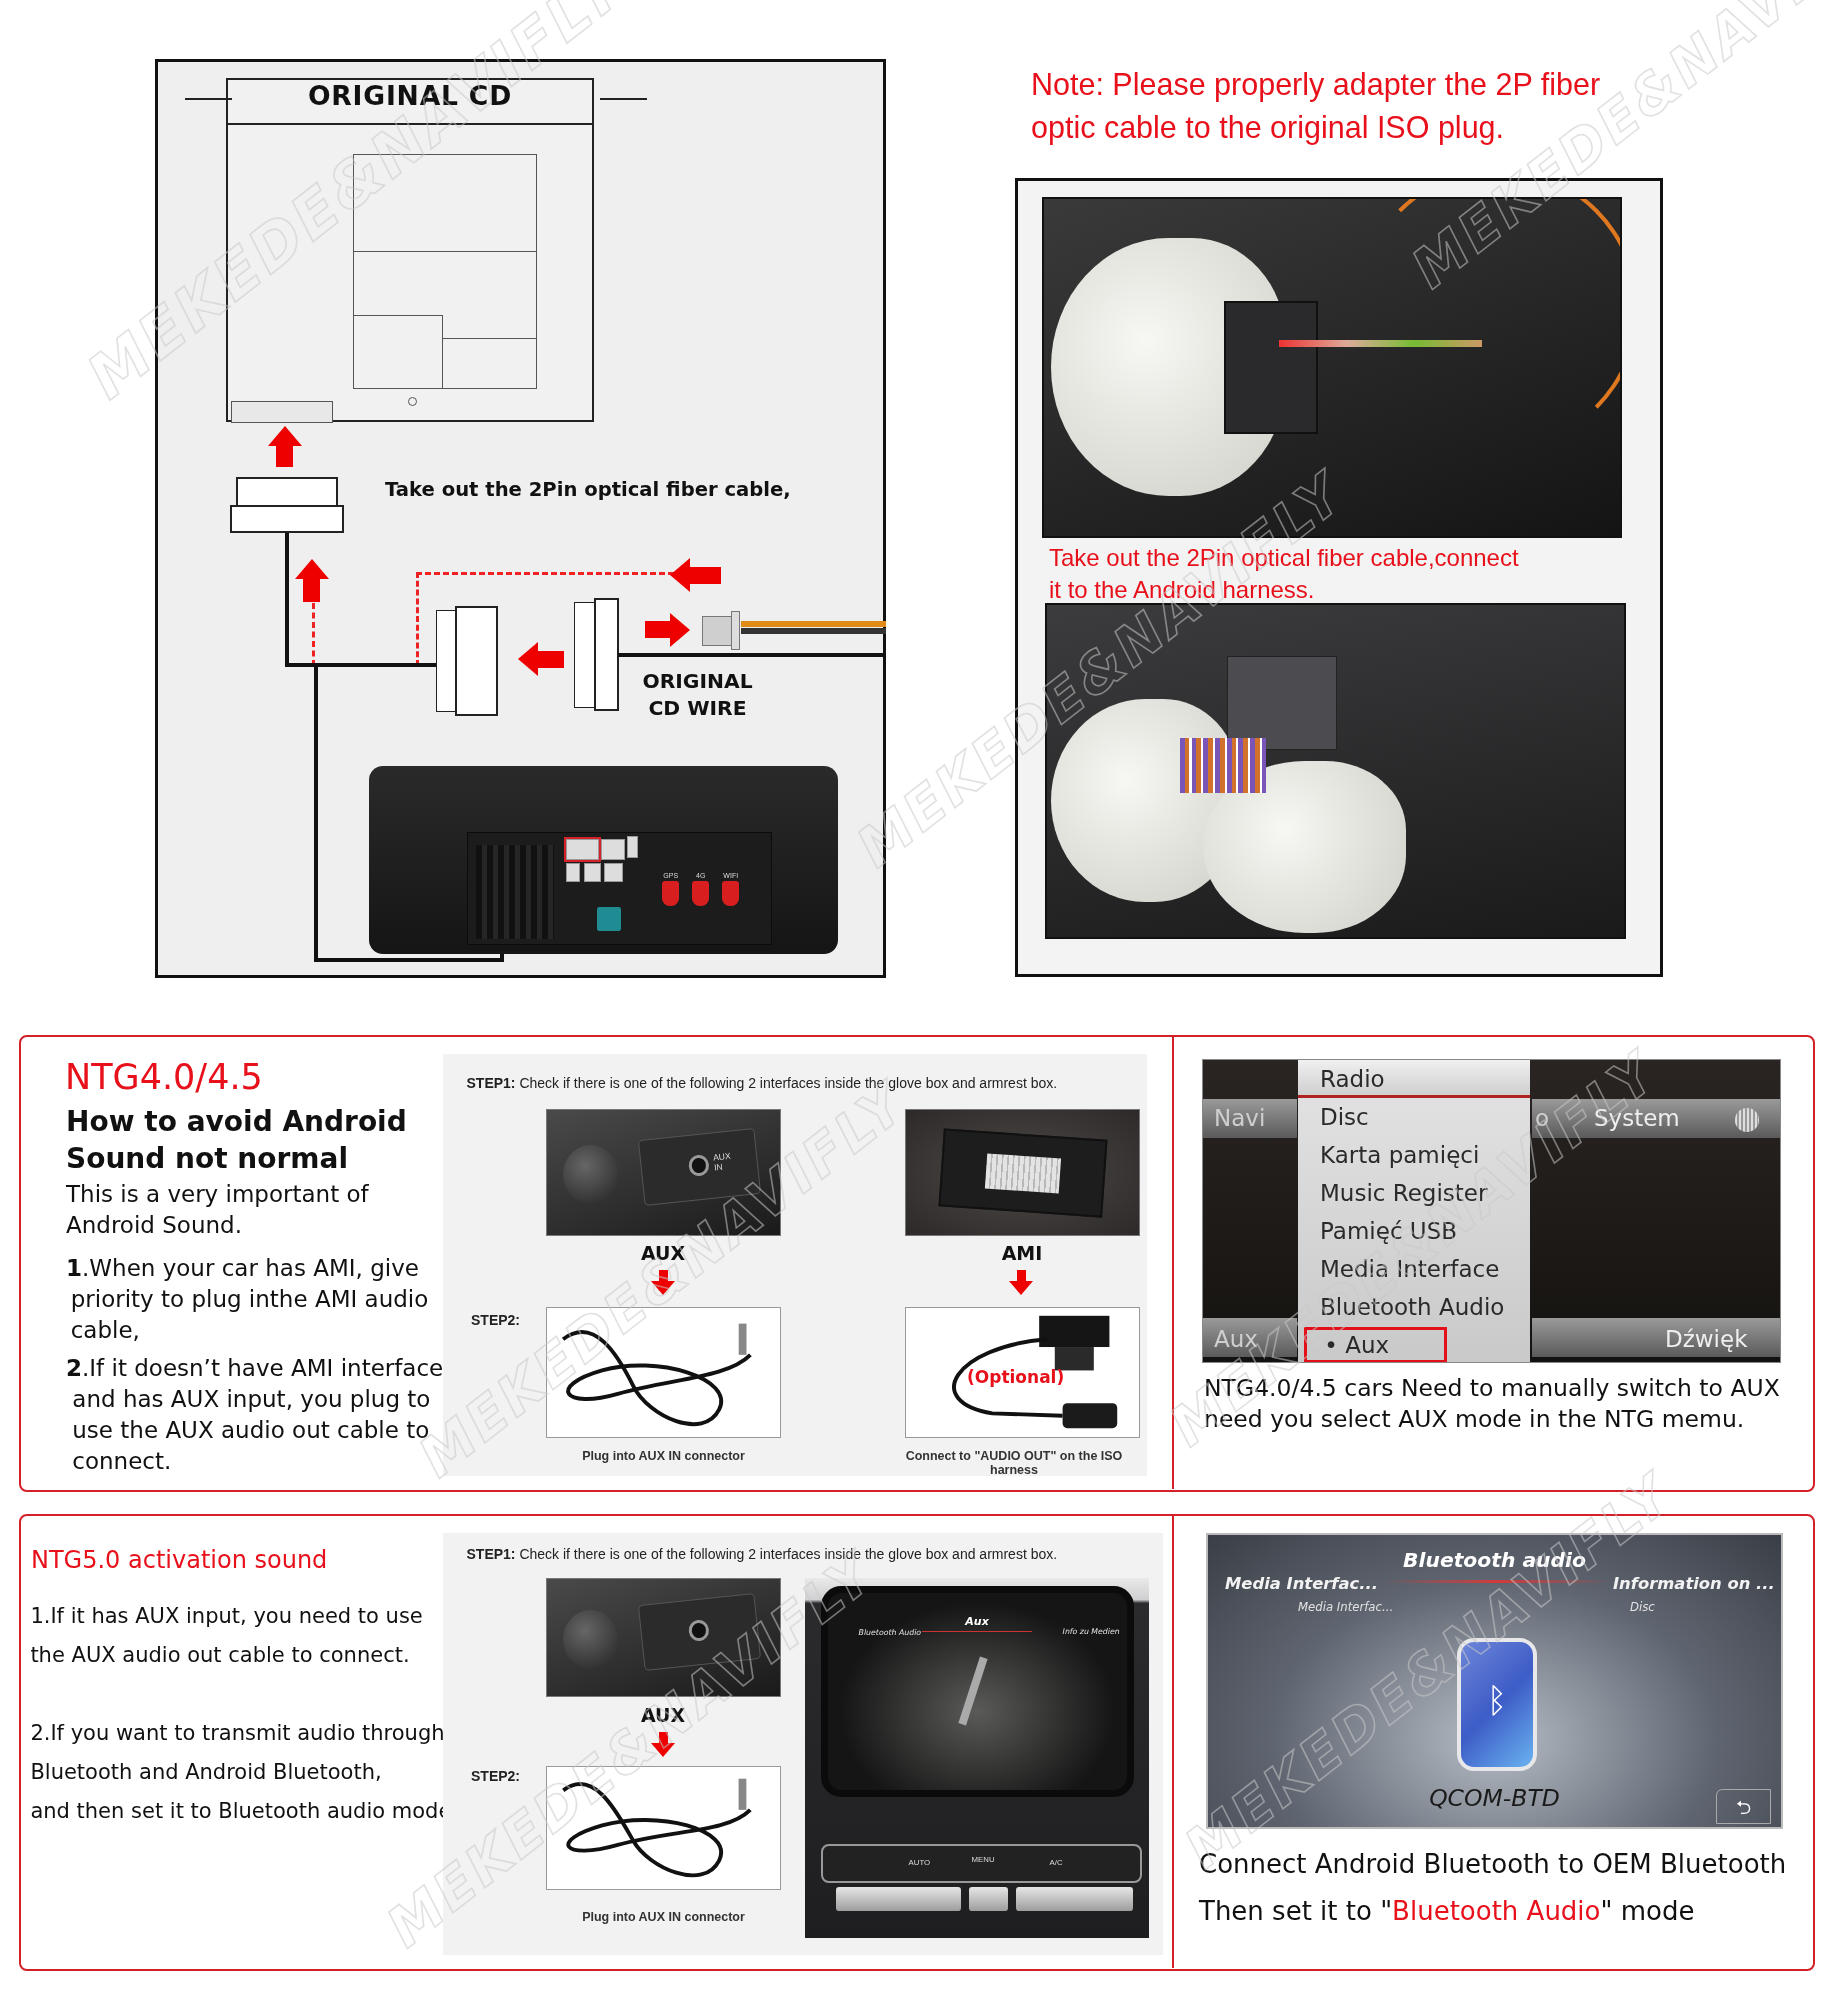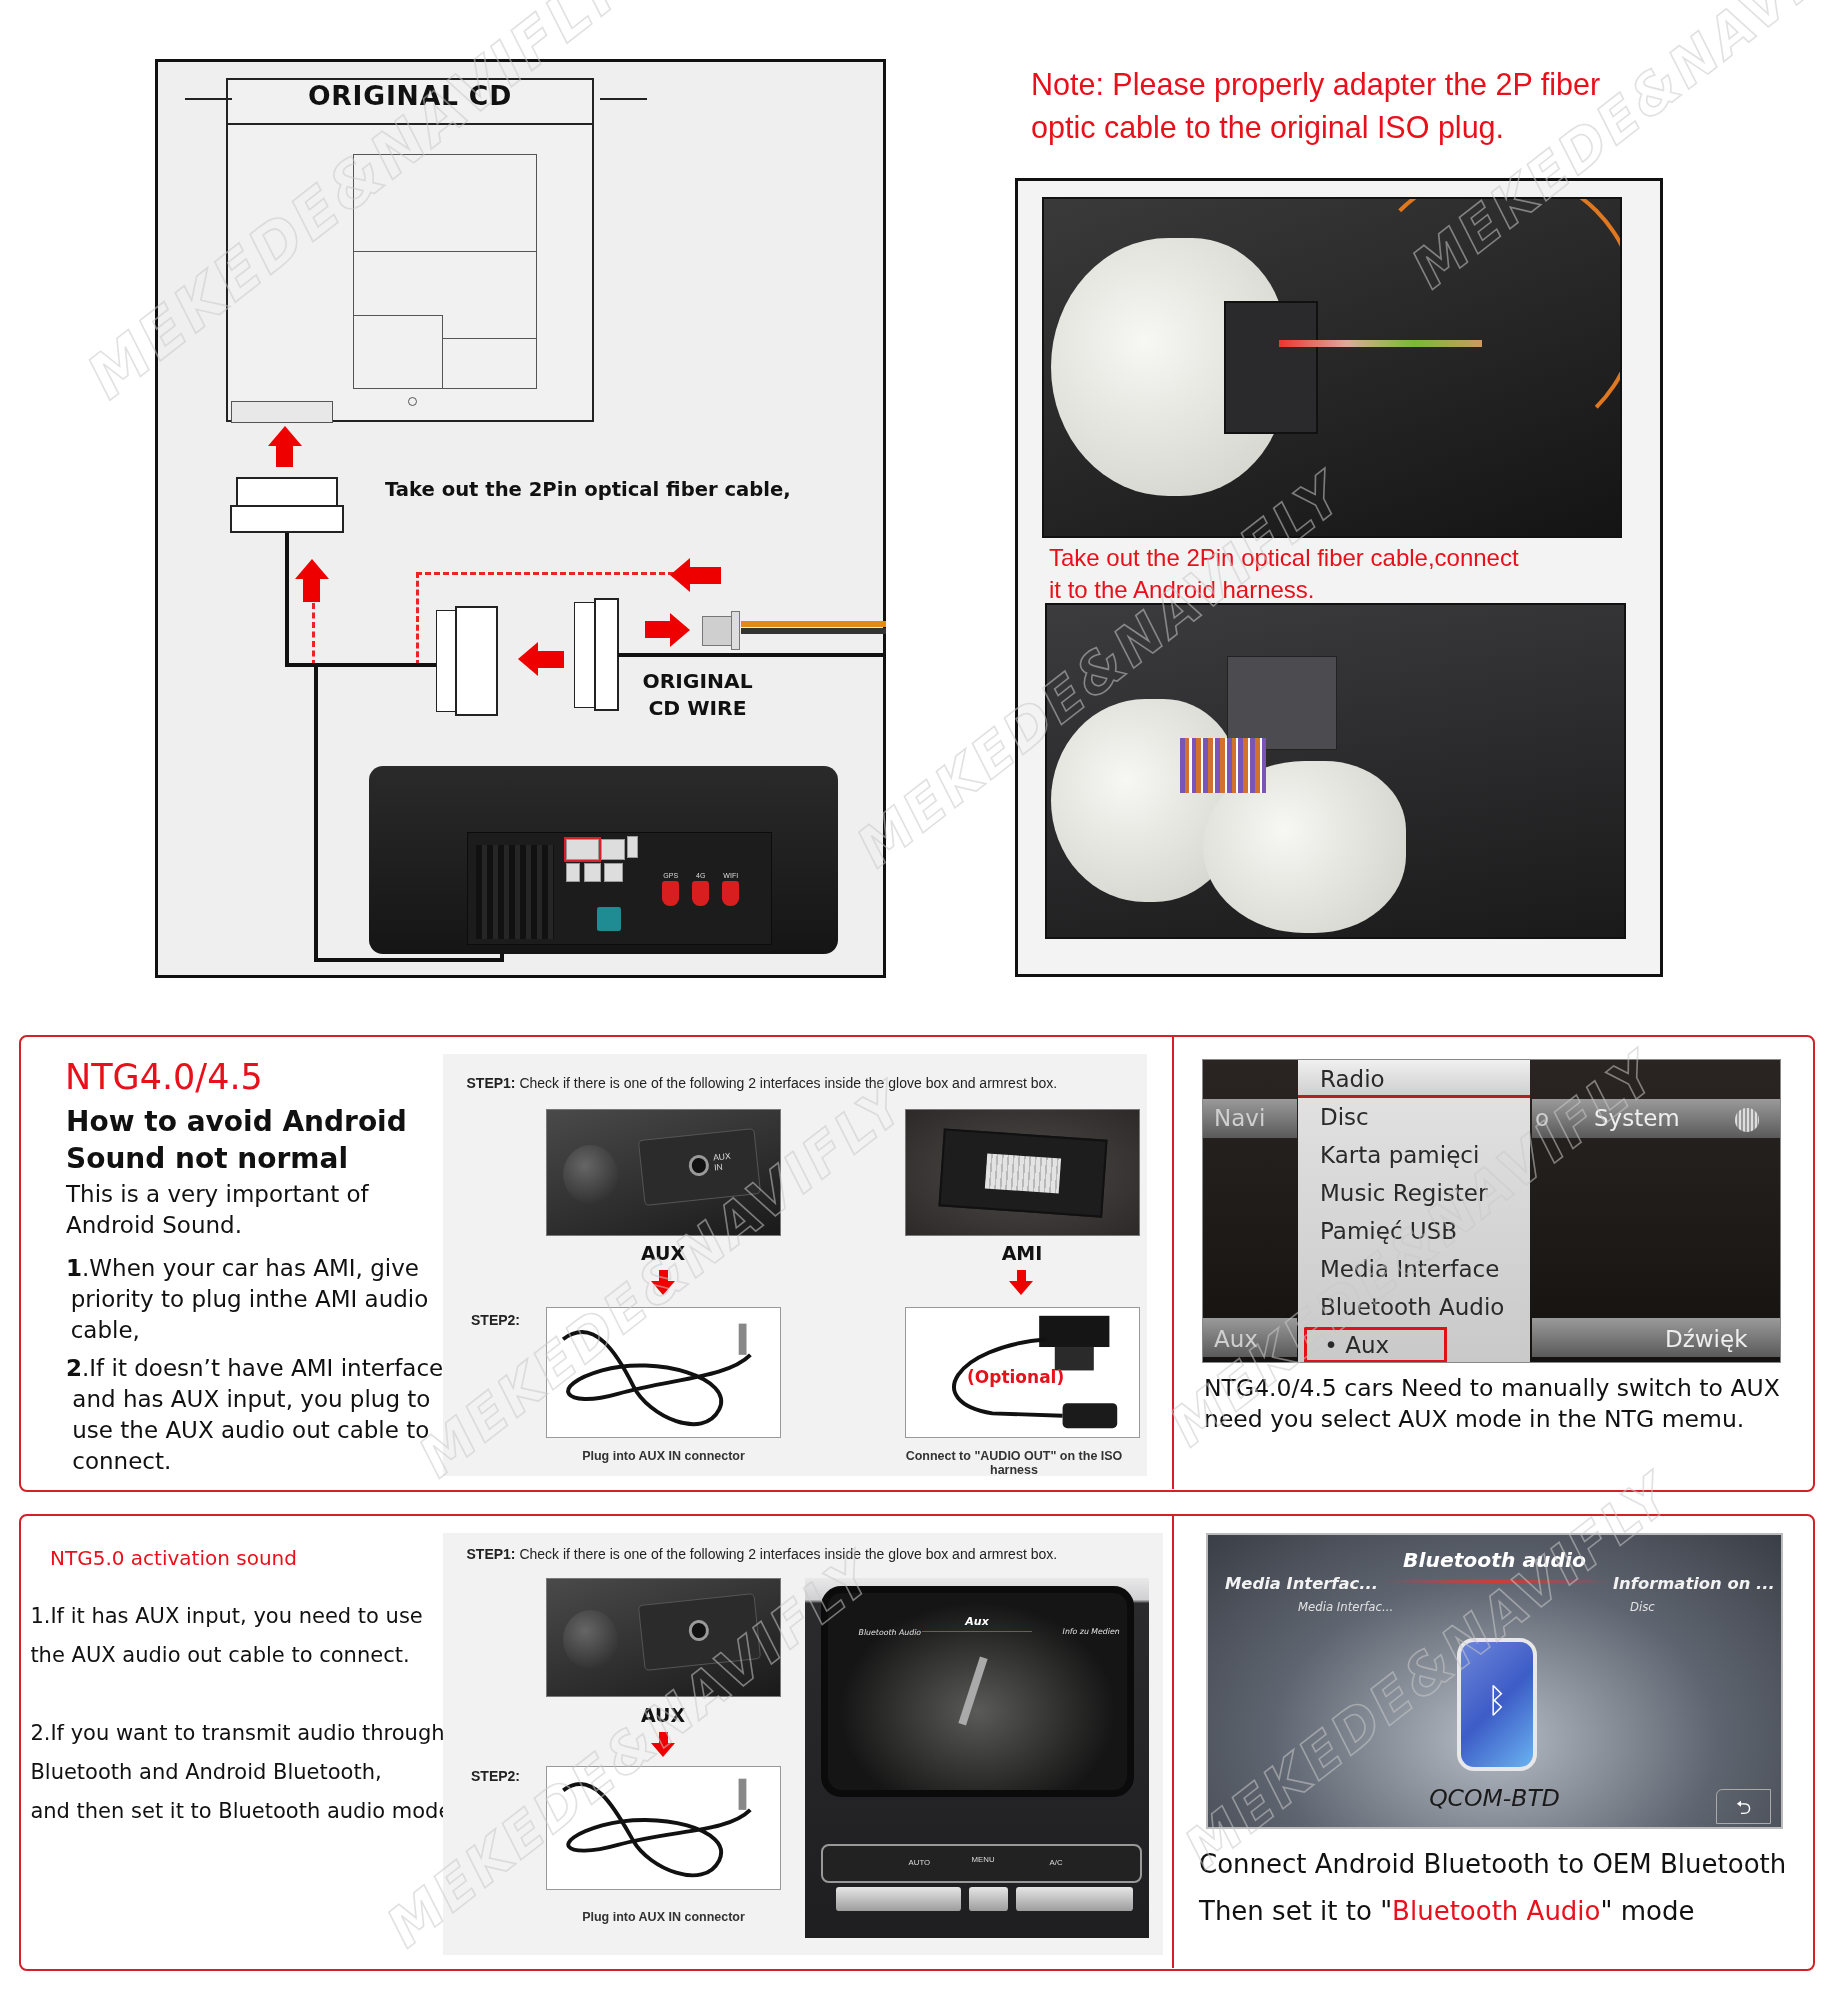--- a/index.html
+++ b/index.html
@@ -280,21 +280,21 @@
 
   <div class="abs body-sans" style="left:1183px; top:336px; width:594px;">
     <div>NTG4.0/4.5 cars Need to manually switch to AUX</div>
     <div>need you select AUX mode in the NTG memu.</div>
   </div>
 </div>
 
 <div class="abs red-box" style="left:19px; top:1514px; width:1796px; height:457px;">
   <div class="abs vsep" style="left:1151px; top:0; height:452px;"></div>
 
-  <div class="abs ntg-title" style="left:29px; top:30px; font-size:20px;">NTG5.0 activation sound</div>
+  <div class="abs ntg-title" style="left:10px; top:30px; font-size:24px;">NTG5.0 activation sound</div>
   <div class="abs ntg-body" style="left:9.4px; top:81px; width:422px; font-size:21px; line-height:39px;">
     <div>1.If it has AUX input, you need to use</div>
     <div>the AUX audio out cable to connect.</div>
   </div>
   <div class="abs ntg-body" style="left:9.4px; top:198px; width:438px; font-size:21px; line-height:39px;">
     <div>2.If you want to transmit audio through</div>
     <div>Bluetooth and Android Bluetooth,</div>
     <div>and then set it to Bluetooth audio mode</div>
   </div>
 

